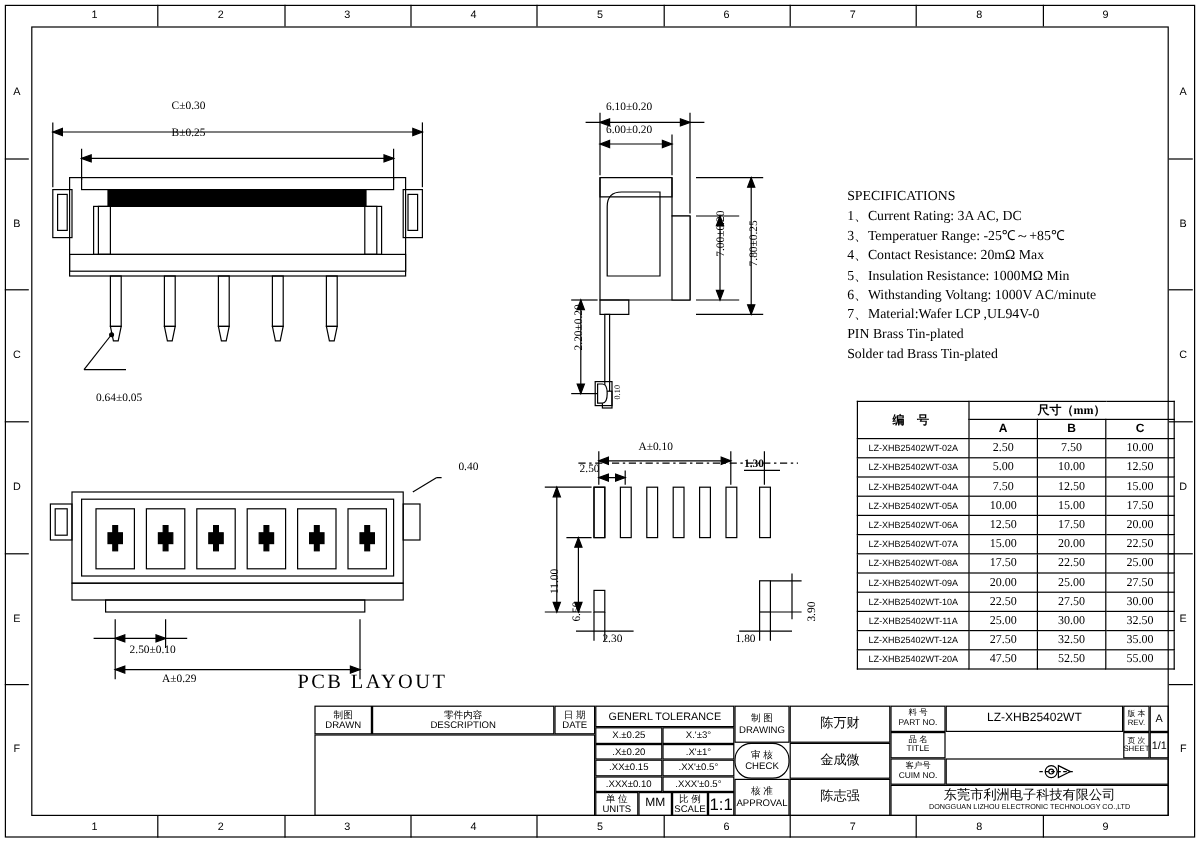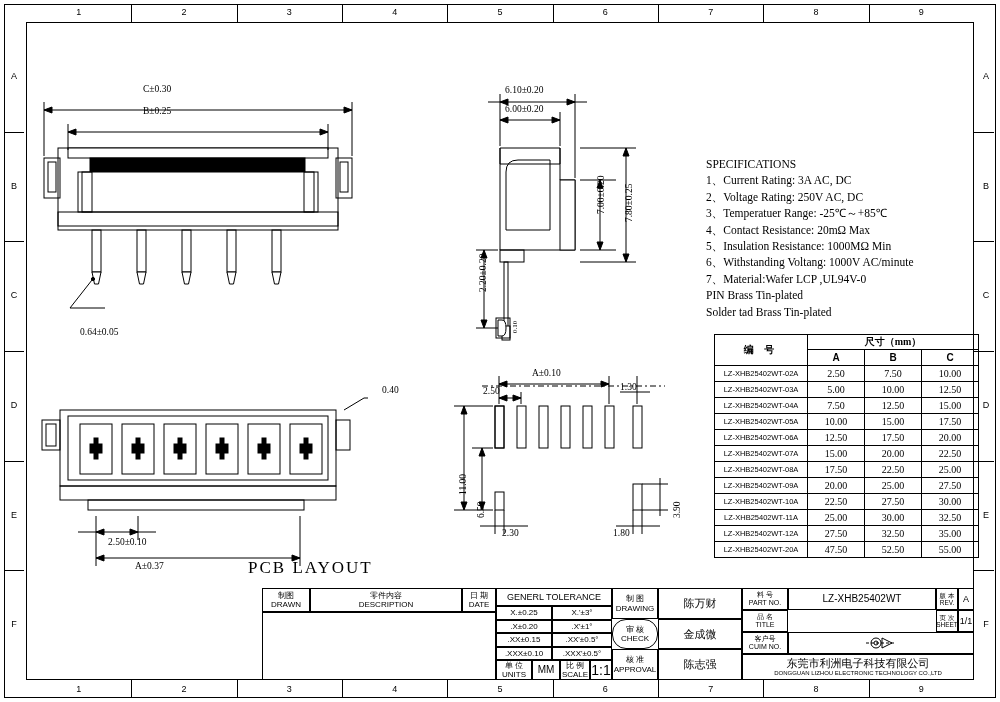--- a/index.html
+++ b/index.html
@@ -253,21 +253,21 @@
 
       <line x1="68" y1="152" x2="68" y2="178"></line>
       <line x1="272" y1="128" x2="272" y2="178"></line>
       <line x1="68" y1="170" x2="272" y2="170"></line>
       <polygon points="68,170 76,167 76,173" fill="#000"></polygon>
       <polygon points="272,170 264,167 264,173" fill="#000"></polygon>
     </g>
   </svg>
   <div class="dimtxt" style="left:382px;top:385px;">0.40</div>
   <div class="dimtxt" style="left:108px;top:537px;">2.50±0.10</div>
-  <div class="dimtxt" style="left:135px;top:561px;">A±0.37</div>
+  <div class="dimtxt" style="left:135px;top:561px;">A±0.29</div>
 
   <svg class="dwg" style="left:420px;top:368px;" width="260" height="190" viewBox="0 0 260 190">
     <g stroke="#000" fill="none" stroke-width="1">
 
       <line x1="62" y1="18" x2="245" y2="18" stroke-dasharray="6,3,2,3"></line>
 
       <g fill="none">
         <rect x="75" y="38" width="9" height="42" fill="url(#h)"></rect>
       </g>
 
@@ -316,33 +316,32 @@
       <line x1="222" y1="142" x2="222" y2="166"></line>
       <line x1="196" y1="158" x2="240" y2="158"></line>
 
       <line x1="222" y1="116" x2="248" y2="116"></line>
       <line x1="222" y1="142" x2="248" y2="142"></line>
       <line x1="240" y1="110" x2="240" y2="148"></line>
     </g>
   </svg>
   <div class="dimtxt" style="left:532px;top:368px;">A±0.10</div>
   <div class="dimtxt" style="left:483px;top:386px;">2.50</div>
-  <div class="dimtxt" style="left:620px;top:382px;">1.30</div>
+  <div class="dimtxt" style="left:620px;top:382px;font-weight:bold;">1.30</div>
   <div class="dimtxt vtxt" style="left:458px;top:495px;transform:rotate(-90deg);">11.00</div>
   <div class="dimtxt vtxt" style="left:476px;top:518px;transform:rotate(-90deg);">6.50</div>
   <div class="dimtxt" style="left:502px;top:528px;">2.30</div>
   <div class="dimtxt" style="left:613px;top:528px;">1.80</div>
   <div class="dimtxt vtxt" style="left:672px;top:518px;transform:rotate(-90deg);">3.90</div>
   <div class="pcb-layout">PCB LAYOUT</div>
 
   <div class="spec">
     <div>SPECIFICATIONS</div>
     <div id="spec-list">
         <div>1、Current Rating: 3A AC, DC</div>
-        <div>2、Voltage Rating: 250V AC, DC</div>
         <div>3、Temperatuer Range: -25℃～+85℃</div>
         <div>4、Contact Resistance: 20mΩ Max</div>
         <div>5、Insulation Resistance: 1000MΩ Min</div>
         <div>6、Withstanding Voltang: 1000V AC/minute</div>
         <div>7、Material:Wafer LCP ,UL94V-0</div>
         <div>      PIN Brass Tin-plated</div>
         <div>      Solder tad Brass Tin-plated</div>
       </div>
   </div>
 

